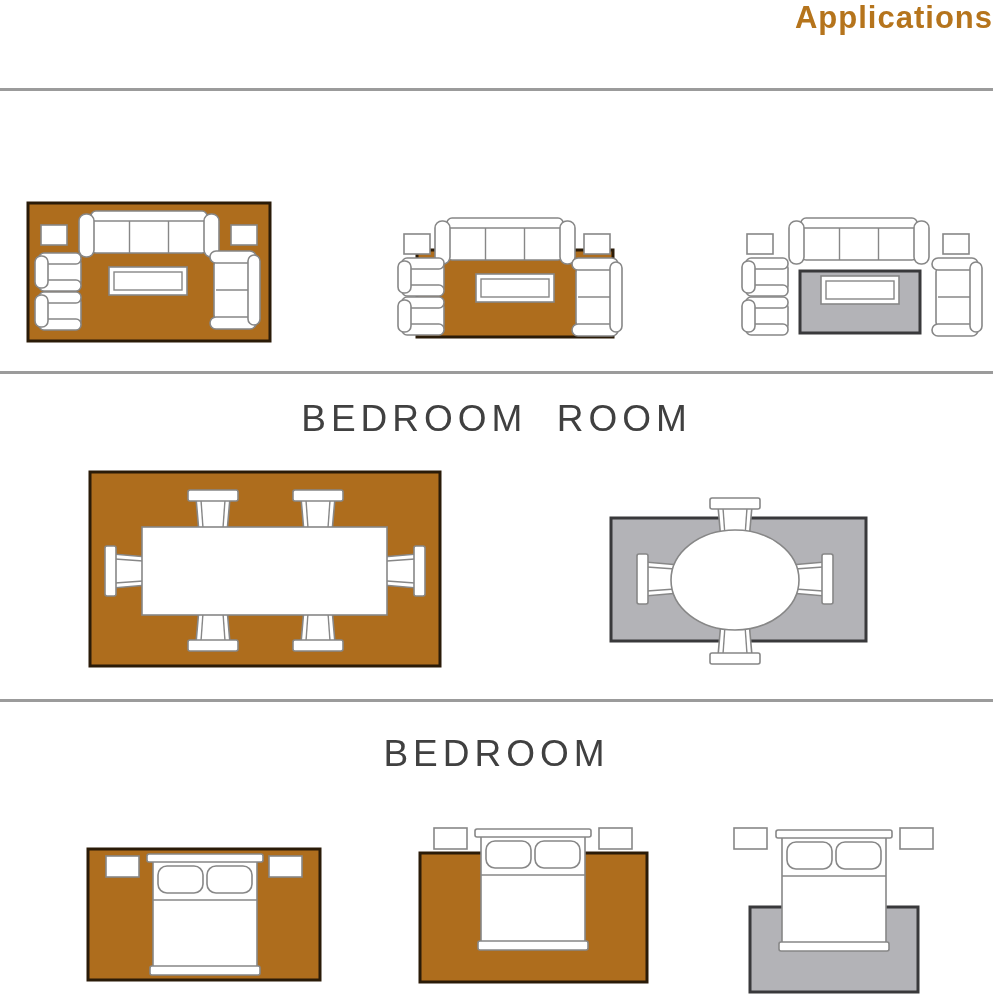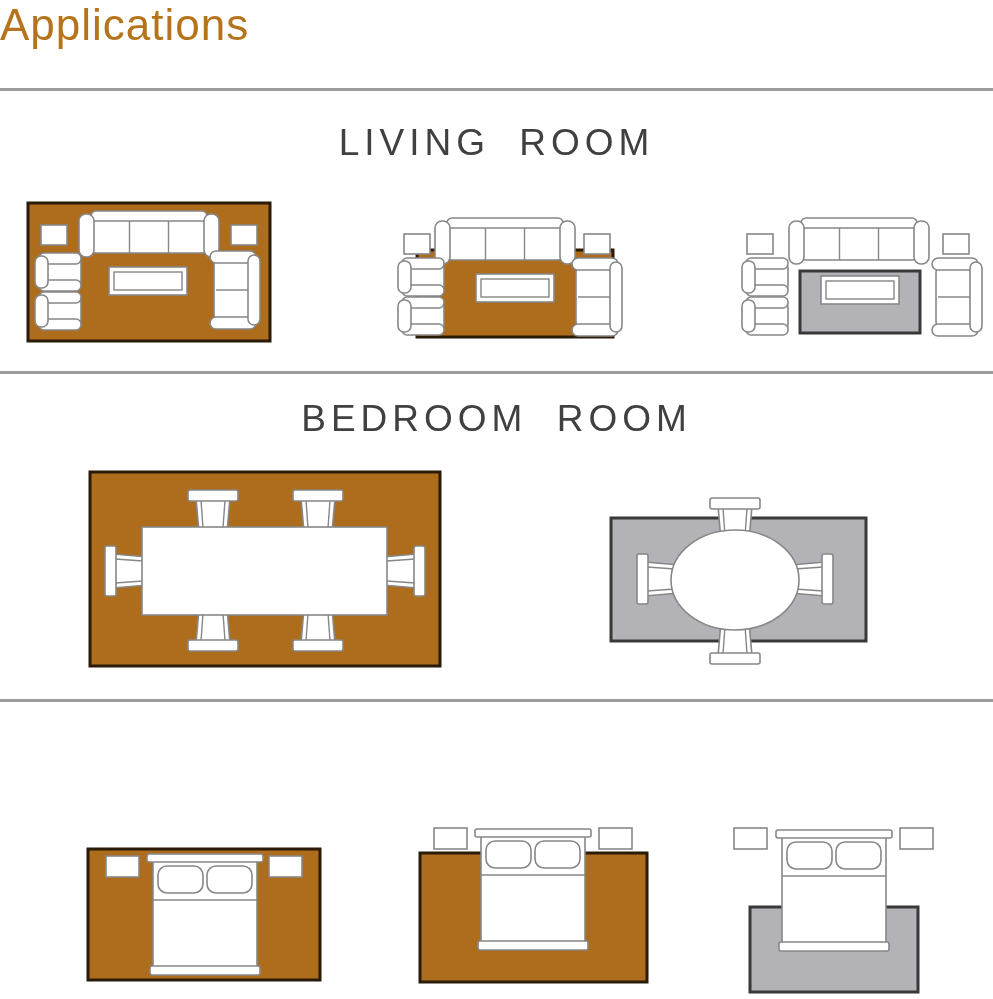--- a/index.html
+++ b/index.html
@@ -2,22 +2,22 @@
 <html style="--page-background: #ffffff; --title-text: #b5741c; --heading-text: #404040; --divider: #9b9b9b; --rug-orange: #ae6d1d; --rug-orange-border: #2a1b08; --rug-gray: #b3b3b7; --rug-gray-border: #39393b; --furniture-stroke: #878787; --furniture-fill: #ffffff;"><head>
 <meta charset="utf-8">
 <style>
   html,body{margin:0;padding:0;background:#fff;}
   #canvas{
     position:relative;width:993px;height:999px;margin:0 auto;
     background:var(--page-background,#fff);
     font-family:"Liberation Sans",sans-serif;overflow:hidden;
   }
   .page-title{
-    position:absolute;top:0;left:0;width:100%;text-align:left;
-    font-size:44px;font-weight:400;letter-spacing:1px;
+    position:absolute;top:0;left:0;width:100%;text-align:right;
+    font-size:31px;font-weight:700;letter-spacing:1px;
     color:var(--title-text,#b5741c);
   }
   .section-heading{
     position:absolute;left:0;width:100%;margin:0;text-align:center;
     font-size:37px;font-weight:400;letter-spacing:5px;word-spacing:14px;
     color:var(--heading-text,#404040);
   }
   .divider{
     position:absolute;left:0;width:993px;height:3px;
     background:var(--divider,#9b9b9b);
@@ -77,21 +77,20 @@
         <rect class="f" x="5" y="112" width="110" height="9" rx="2"></rect>
       </g>
       <rect id="nightstand" class="f" x="0" y="0" width="33" height="21"></rect>
     </defs>
   </svg>
 
   <div class="page-title">Applications</div>
 
   <div class="divider" style="top:88px"></div>
 
-  <h2 class="section-heading" style="top:122px">LIVING ROOM</h2>
 
   <svg class="diagram" style="left:20px;top:195px" width="258" height="155" viewBox="0 0 258 155">
     <rect class="rugO" x="8" y="8" width="242" height="138"></rect>
     <use href="#sofa3" x="59" y="16"></use>
     <use href="#sidetable" x="21" y="30"></use>
     <use href="#sidetable" x="211" y="30"></use>
     <use href="#armchairR" x="15" y="58"></use>
     <use href="#armchairR" x="15" y="97"></use>
     <use href="#loveseatL" x="188" y="56"></use>
     <use href="#ctable" x="89" y="72"></use>
@@ -152,20 +151,21 @@
         <use href="#dchair"></use>
       </g>
     <g transform="translate(233,81) rotate(90)">
         <use href="#dchair"></use>
       </g>
     <ellipse class="f" cx="135" cy="112" rx="64" ry="50"></ellipse>
   </svg>
 
   <div class="divider" style="top:699px"></div>
 
+  <h2 class="section-heading" style="top:733px">BEDROOM</h2>
 
   <svg class="diagram" style="left:84px;top:843px" width="242" height="145" viewBox="0 0 242 145">
     <rect class="rugO" x="4" y="6" width="232" height="131"></rect>
     <use href="#nightstand" x="22" y="13"></use>
     <use href="#nightstand" x="185" y="13"></use>
     <use href="#bed" x="61" y="11"></use>
   </svg>
 
   <svg class="diagram" style="left:415px;top:820px" width="240" height="172" viewBox="0 0 240 172">
     <rect class="rugO" x="5" y="33" width="227" height="129"></rect>

